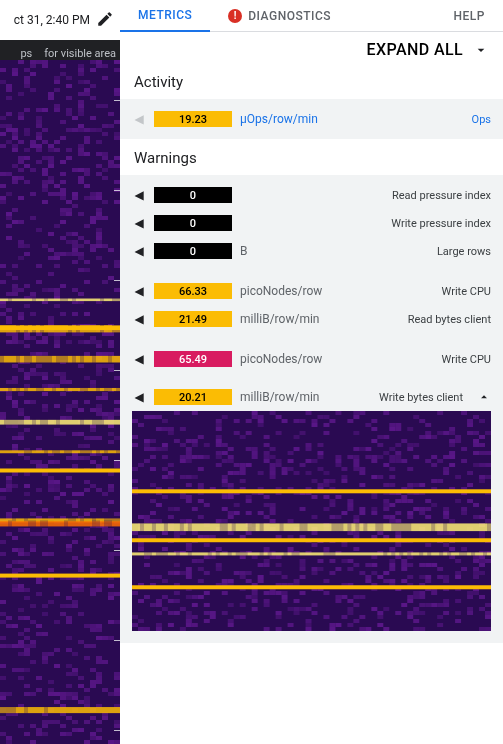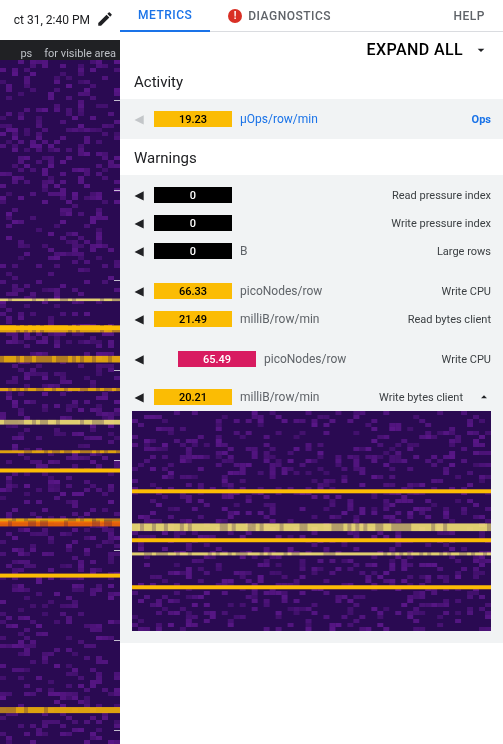--- a/index.html
+++ b/index.html
@@ -39,26 +39,26 @@
   .section-title { font-size:15px; color:#202124; padding:10px 14px 8px 14px; }
 
   .metric-block { background:#f1f3f4; padding:6px 0; }
   .metric-row { display:flex; align-items:center; height:28px; padding:0 12px; gap:8px; font-size:12px;}
   .tri { width:14px; text-align:center; color:#202124; cursor:pointer; user-select:none;}
   .tri.muted { color:#c3c6c9; }
   .bar { width:78px; height:16px; display:flex; align-items:center; justify-content:center;
          color:#000; font-size:11px; font-weight:500;}
   .bar.yellow { background:#fbbc04; }
   .bar.black  { background:#000; color:#fff; }
-  .bar.red    { background:#d81b60; color:#fff;margin-left:24px; }
+  .bar.red    { background:#d81b60; color:#fff; }
   .unit { color:#5f6368; font-size:12px; }
   .unit.link { color:#1a73e8; }
   .spacer { flex:1; }
   .right-label { font-size:11px; color:#3c4043; }
-  .right-label.link { color:#1a73e8; font-weight:700;}
+  .right-label.link { color:#1a73e8; font-weight:400;}
   .small-chev { width:14px; height:14px; margin-left:6px;}
 
   .heat2-wrap { padding:0 12px 12px 12px; background:#f1f3f4; }
   .heat2 { width:100%; height:220px; display:block;}
 </style>
 </head>
 <body>
 
 <div class="root">
 

